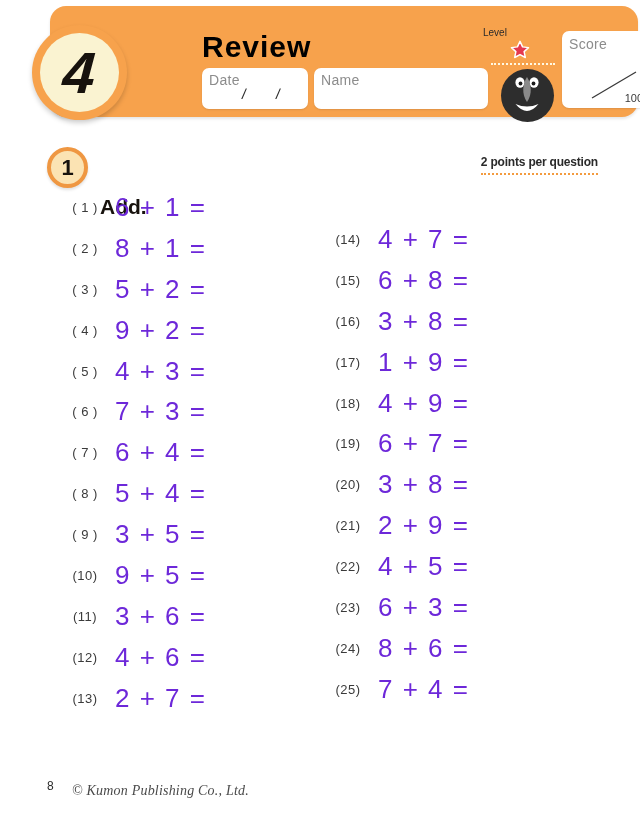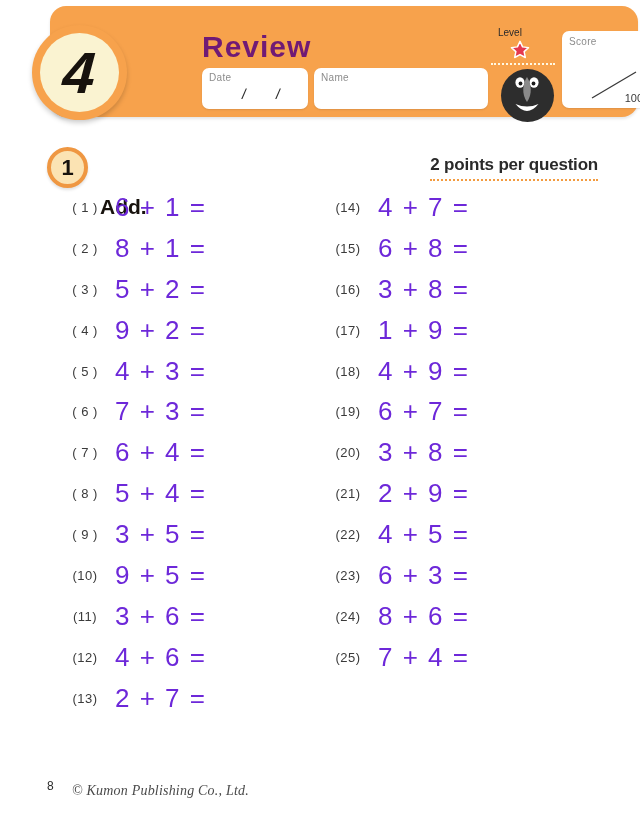--- a/index.html
+++ b/index.html
@@ -20,36 +20,36 @@
   .unit-circle .inner{
     position:absolute;left:8px;top:8px;width:79px;height:79px;border-radius:50%;
     background:#FAF3D1;display:flex;align-items:center;justify-content:center;
   }
   .unit-circle .inner span{
     font-size:58px;font-weight:900;font-style:italic;color:#17120d;
     transform:skewX(-4deg);line-height:1;
   }
   .title{
     position:absolute;left:152px;top:24px;margin:0;
-    font-size:30px;font-weight:800;letter-spacing:1px;color:#701a75;
+    font-size:30px;font-weight:800;letter-spacing:1px;color:#000000;
   }
   .field-box{
     position:absolute;top:62px;height:41px;background:#ffffff;border-radius:7px;
     box-shadow:0 1px 2px rgba(0,0,0,0.10);
   }
   .date-box{left:152px;width:106px;}
   .name-box{left:264px;width:174px;}
   .field-label{
-    position:absolute;left:7px;top:4px;font-size:10px;color:#8c8c8c;letter-spacing:0.3px;text-align:right;
+    position:absolute;left:7px;top:4px;font-size:14px;color:#8c8c8c;letter-spacing:0.3px;text-align:right;
   }
   .slash{position:absolute;font-size:15px;color:#2a2a2a;transform:rotate(8deg);}
   .slash.s1{left:40px;top:17px;}
   .slash.s2{left:74px;top:17px;}
   
-  .level-label{position:absolute;left:448px;top:21px;font-size:10px;color:#2a2a2a;}
+  .level-label{position:absolute;left:433px;top:21px;font-size:10px;color:#2a2a2a;}
   .level-star{position:absolute;left:459px;top:33px;width:22px;height:22px;}
   .level-dotted{
     position:absolute;left:441px;top:53px;width:64px;height:4px;
     border-bottom:2px dotted #fff8e2;
   }
   .mascot{position:absolute;left:450px;top:62px;width:55px;height:55px;}
   
   .score-box{
     position:absolute;left:512px;top:25px;width:88px;height:77px;background:#ffffff;
     border-radius:7px;box-shadow:0 1px 2px rgba(0,0,0,0.10);
@@ -63,27 +63,27 @@
     background:#FBE3B3;border:4px solid #EF9742;box-sizing:border-box;
     display:flex;align-items:center;justify-content:center;
     box-shadow:0 2px 3px rgba(0,0,0,0.12);
   }
   .q-circle span{font-size:22px;font-weight:900;color:#17120d;line-height:1;}
   .instruction{
     position:absolute;left:100px;top:151px;font-size:21px;font-weight:800;color:#17120d;margin-top:44px;
   }
   .points-note{
     position:absolute;right:42px;top:155px;text-align:center;
-    font-size:17px;font-weight:700;color:#2a2a2a;
+    font-size:12px;font-weight:700;color:#2a2a2a;
     border-bottom:2px dotted #F39B3F;padding-bottom:4px;letter-spacing:-0.2px;
   }
   
   .col{position:absolute;top:187px;}
   .col-left{left:62px;}
-  .col-right{left:325px;}
+  .col-right{left:325px;margin-top:32px;}
   .prob-row{height:40.9px;display:flex;align-items:center;}
   .p-label{
     width:46px;text-align:center;font-size:13px;color:#3a3a3a;
     letter-spacing:0.5px;flex:0 0 auto;white-space:pre;
   }
   .p-expr{
     margin-left:7px;font-size:26px;color:#6d28d9;letter-spacing:1.5px;white-space:pre;
   }
   
   .page-number{position:absolute;left:47px;top:779px;font-size:12px;color:#2a2a2a;}

